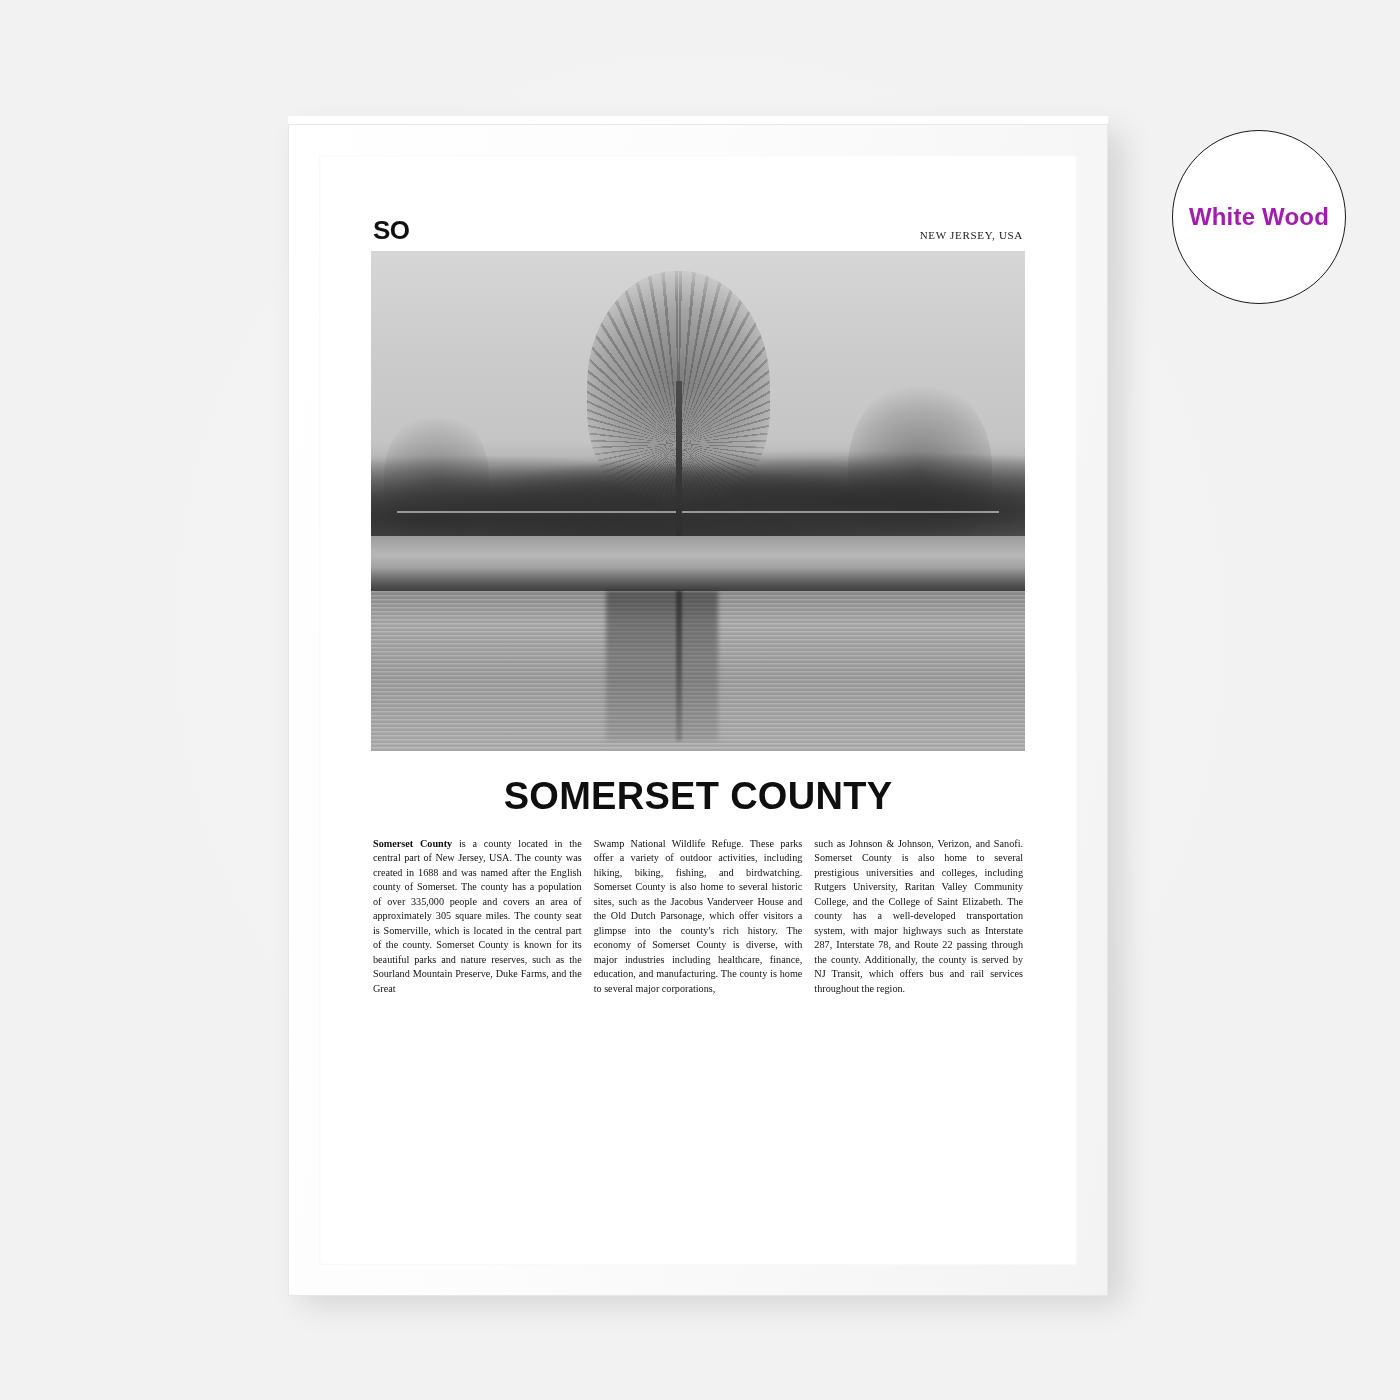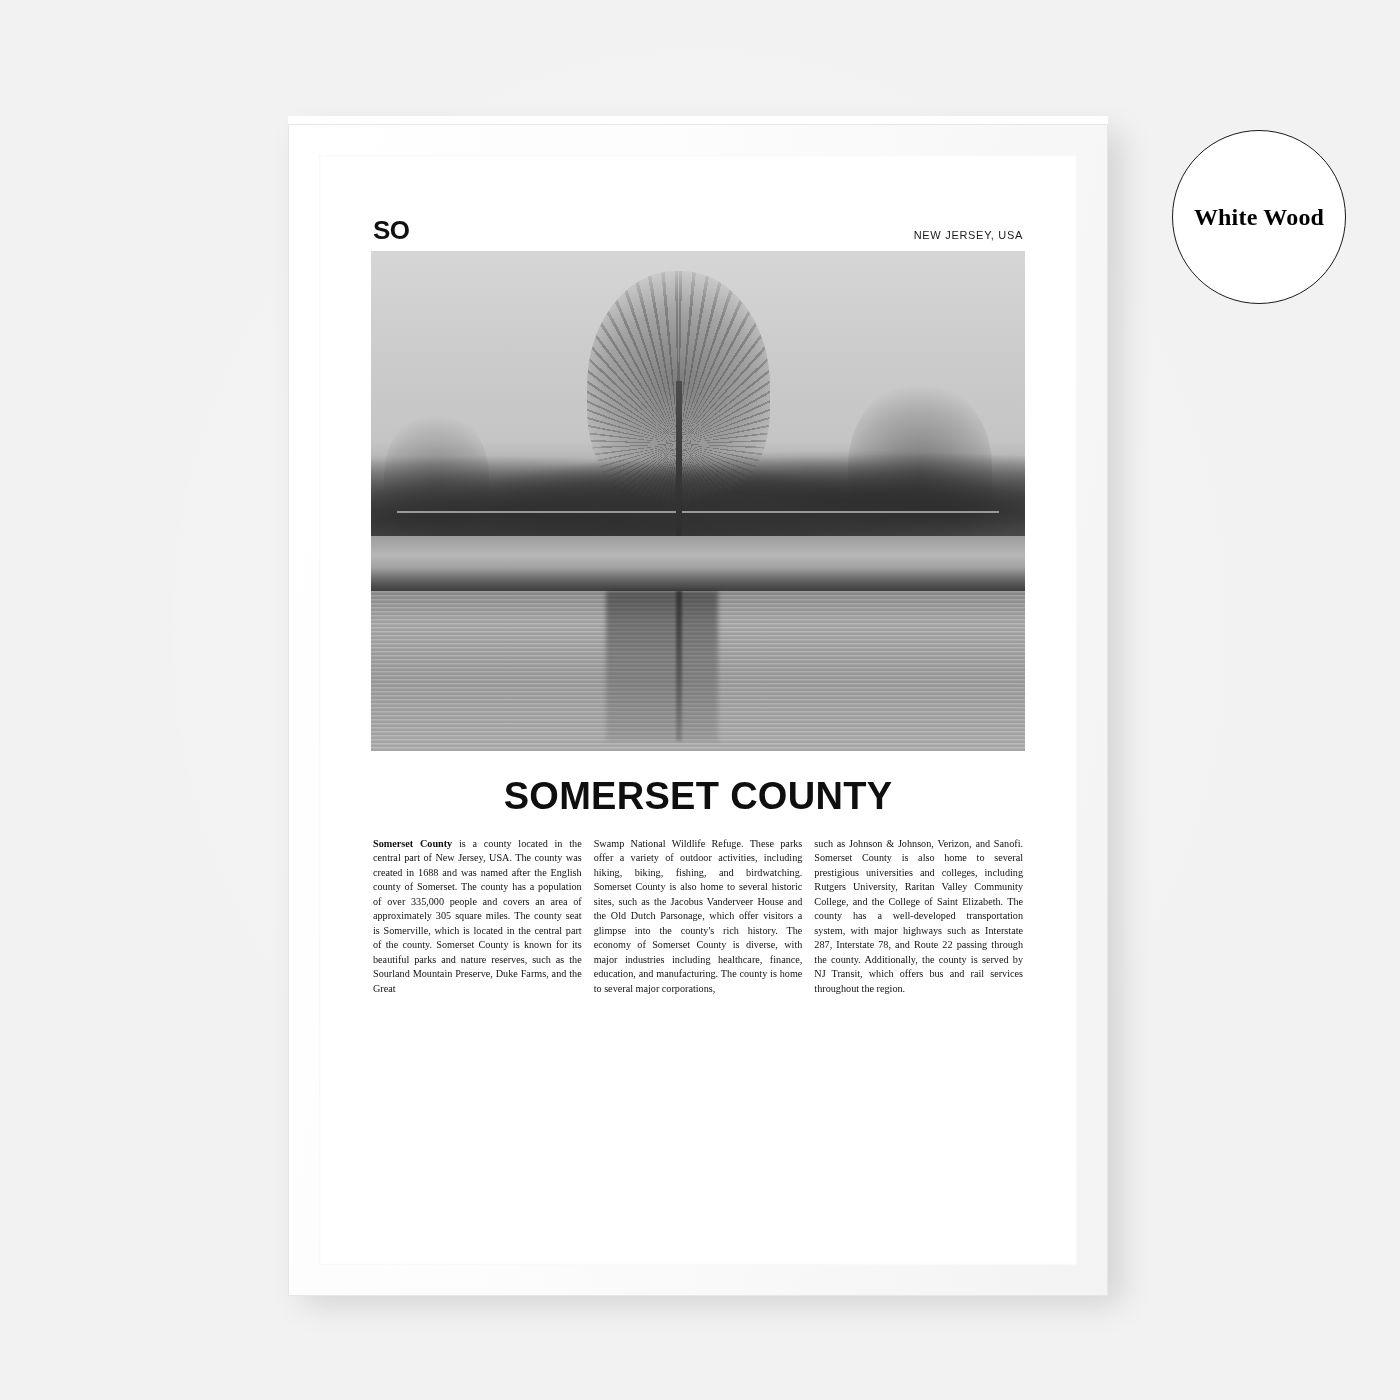--- a/index.html
+++ b/index.html
@@ -23,24 +23,24 @@
     width: 172px;
     height: 172px;
     border-radius: 50%;
     border: 1.5px solid #1a1a1a;
     background: #ffffff;
     display: flex;
     align-items: center;
     justify-content: center;
   }
   .badge-label {
-    font-family: Liberation Serif, serif;
+    font-family: Liberation Sans, sans-serif;
     font-weight: bold;
     font-size: 24px;
-    color: #000000;
+    color: #a21caf;
     letter-spacing: 0.2px;
     white-space: nowrap;
   }
 
   
   .frame-shadow {
     position: absolute;
     left: 288px;
     top: 116px;
     width: 820px;
@@ -87,21 +87,21 @@
   }
   .poster-mark {
     font-family: "Liberation Sans", sans-serif;
     font-weight: bold;
     font-size: 26px;
     letter-spacing: -0.5px;
     color: #111;
     line-height: 1;
   }
   .poster-region {
-    font-family: Liberation Sans, sans-serif;
+    font-family: Liberation Serif, serif;
     font-size: 11px;
     letter-spacing: 0.7px;
     color: #1b1b1b;
     line-height: 1;
     padding-bottom: 2px;
   }
 
   
   .photo {
     position: relative;

